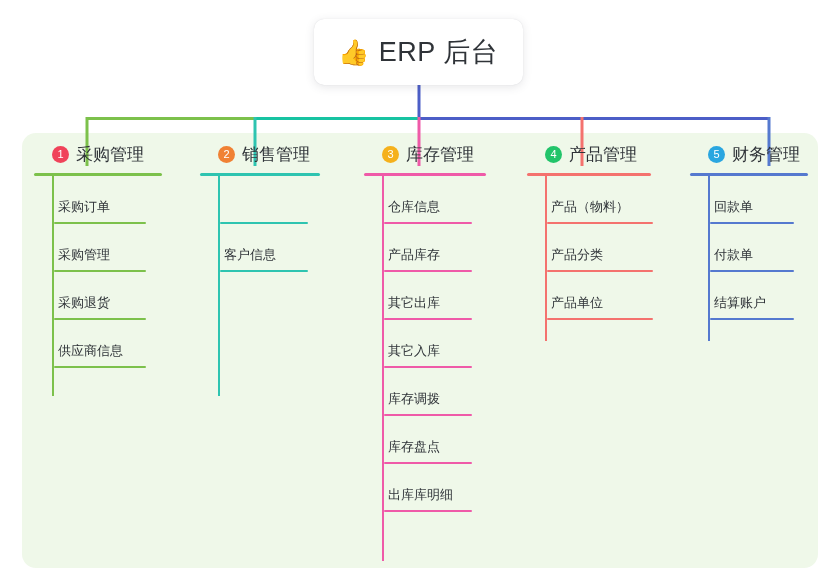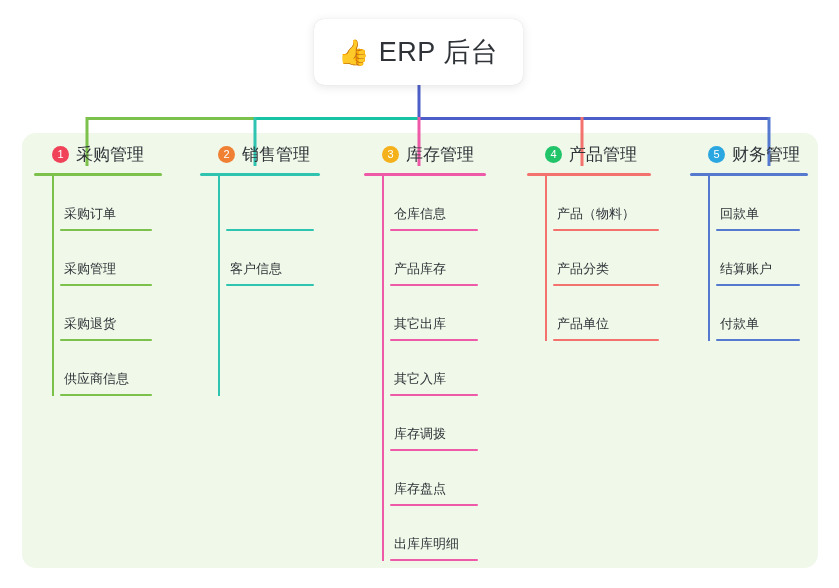--- a/index.html
+++ b/index.html
@@ -113,22 +113,22 @@
     padding-left: 18px;
   }
   .spine {
     position: absolute;
     left: 18px;
     top: 0;
     width: 2px;
   }
   .leaf {
     position: relative;
-    height: 55px;
-    margin-left: 8px;
+    height: 48px;
+    margin-left: 2px;
     box-sizing: border-box;
     display: flex;
     flex-direction: column;
     justify-content: flex-end;
   }
   .leaf-label {
     font-size: 13px;
     color: #2f3338;
     white-space: nowrap;
     padding-left: 4px;
@@ -276,24 +276,24 @@
           <span class="branch-title">财务管理</span>
         </div>
         <div class="head-rule" style="background: rgb(85, 121, 207); width: 118px;"></div>
         <div class="leaves">
           <div class="spine" style="background: rgb(85, 121, 207); height: 165px;"></div>
           <div class="leaf">
             <div class="leaf-label">回款单</div>
             <div class="leaf-rule" style="background: rgb(85, 121, 207); width: 84px;"></div>
           </div>
           <div class="leaf">
+            <div class="leaf-label">付款单</div>
+            <div class="leaf-rule" style="background: rgb(85, 121, 207); width: 84px;"></div>
+          </div>
+          <div class="leaf">
             <div class="leaf-label">结算账户</div>
             <div class="leaf-rule" style="background: rgb(85, 121, 207); width: 84px;"></div>
           </div>
-          <div class="leaf">
-            <div class="leaf-label">付款单</div>
-            <div class="leaf-rule" style="background: rgb(85, 121, 207); width: 84px;"></div>
-          </div>
         </div>
       </div>
     </div>
 
 </div>
 
 </body></html>

